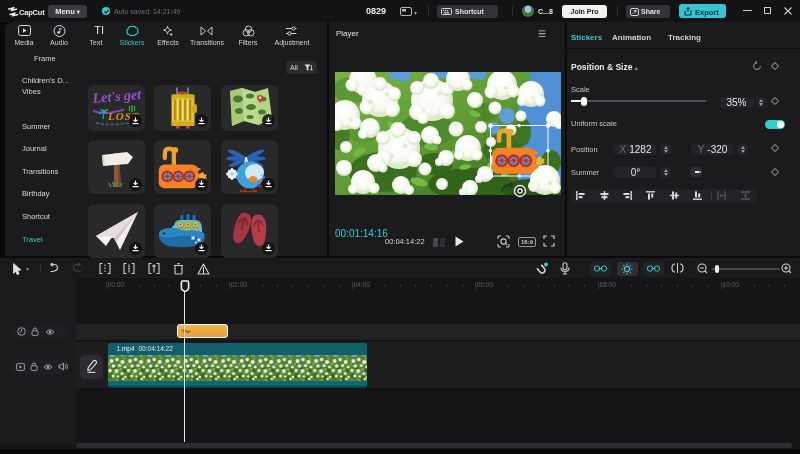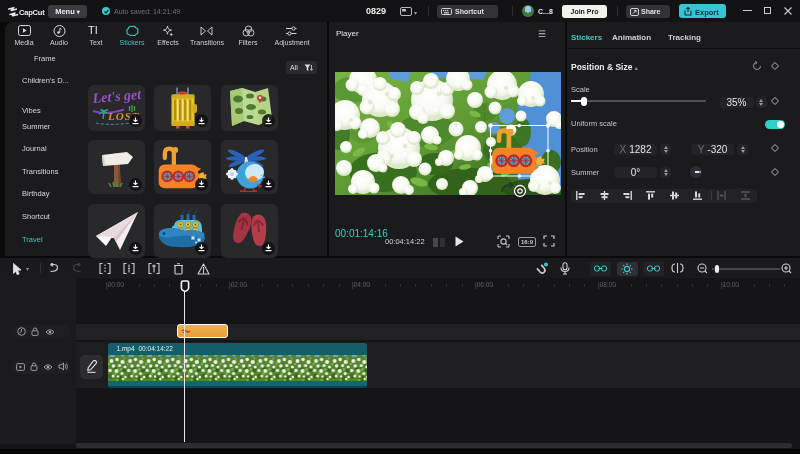--- a/index.html
+++ b/index.html
@@ -76,21 +76,21 @@
       <rect x="0.5" y="0.5" width="12" height="10" rx="2" stroke="#d9d9db" fill="none"></rect>
       <path d="M5 3.2 L8.6 5.5 L5 7.8 Z" fill="#d9d9db"></path>
     </svg>
 <div class="abs" style="left:9px;top:39px;width:30px;text-align:center;color:#d2d2d4;font-size:7px;">Media</div>
 <svg class="ic" style="left:53px;top:25px;" width="13" height="12" viewBox="0 0 13 12">
       <circle cx="6.5" cy="6" r="5.5" stroke="#d9d9db" fill="none"></circle>
       <circle cx="5.5" cy="7.5" r="1.3" fill="#d9d9db"></circle>
       <path d="M6.8 7.5 L6.8 3.4 L8.6 4.2" stroke="#d9d9db" fill="none" stroke-width="0.9"></path>
     </svg>
 <div class="abs" style="left:44px;top:39px;width:30px;text-align:center;color:#d2d2d4;font-size:7px;">Audio</div>
-<div class="abs" style="left:88px;top:24px;width:16px;color:#e4e4e6;font-size:11px;font-family:Liberation Sans, sans-serif;">TI</div>
+<div class="abs" style="left:88px;top:24px;width:16px;color:#e4e4e6;font-size:11px;font-family:Liberation Sans, sans-serif;text-align:right;">TI</div>
 <div class="abs" style="left:81px;top:39px;width:30px;text-align:center;color:#d2d2d4;font-size:7px;">Text</div>
 <svg class="ic" style="left:126px;top:25px;" width="13" height="12" viewBox="0 0 13 12">
       <path d="M3.2 9.5 C1.4 9.5 0.8 8 1.2 6.8 C0.4 5.6 1 4.2 2.2 3.9 C2.4 1.9 4.5 0.8 6.3 1.6 C7.4 0.9 9.2 1.3 9.8 2.7 C11.4 2.9 12.3 4.5 11.7 6 C12.4 7.4 11.6 9 10 9.3 C9.3 10.6 7.6 10.9 6.5 10.1 C5.4 10.8 3.9 10.5 3.2 9.5 Z" fill="none" stroke="#3ec9c9" stroke-width="1.1"></path>
     </svg>
 <div class="abs" style="left:117px;top:39px;width:30px;text-align:center;color:#3ec9c9;font-size:7px;">Stickers</div>
 <svg class="ic" style="left:161px;top:25px;" width="13" height="12" viewBox="0 0 13 12">
       <path d="M6.5 1 C6.9 3.8 7.8 4.7 10.5 5.1 C7.8 5.5 6.9 6.4 6.5 9.2 C6.1 6.4 5.2 5.5 2.5 5.1 C5.2 4.7 6.1 3.8 6.5 1 Z" fill="none" stroke="#d9d9db" stroke-width="0.9"></path>
       <path d="M10.2 7.5 C10.4 8.8 10.9 9.3 12.2 9.5 C10.9 9.7 10.4 10.2 10.2 11.5 C10 10.2 9.5 9.7 8.2 9.5 C9.5 9.3 10 8.8 10.2 7.5 Z" fill="#d9d9db"></path>
     </svg>
 <div class="abs" style="left:152px;top:39px;width:32px;text-align:center;color:#d2d2d4;font-size:7px;">Effects</div>
@@ -106,21 +106,21 @@
 <div class="abs" style="left:233px;top:39px;width:30px;text-align:center;color:#d2d2d4;font-size:7px;">Filters</div>
 <svg class="ic" style="left:285px;top:25px;" width="13" height="12" viewBox="0 0 13 12">
       <path d="M1 3.5 L11.5 3.5 M1 8.5 L11.5 8.5" stroke="#d9d9db" stroke-width="1"></path>
       <circle cx="8.5" cy="3.5" r="1.6" fill="#141416" stroke="#d9d9db" stroke-width="1"></circle>
       <circle cx="4.5" cy="8.5" r="1.6" fill="#141416" stroke="#d9d9db" stroke-width="1"></circle>
     </svg>
 <div class="abs" style="left:268px;top:39px;width:48px;text-align:center;color:#d2d2d4;font-size:7px;">Adjustment</div>
 
 <div class="abs" style="left:34px;top:54px;color:#d8d8da;font-size:7.5px;">Frame</div>
 <div class="abs" style="left:22px;top:76px;color:#d8d8da;font-size:7.5px;">Children's D...</div>
-<div class="abs" style="left:22px;top:106px;color:#d8d8da;font-size:7.5px;">Vibes</div>
+<div class="abs" style="left:22px;top:87px;color:#d8d8da;font-size:7.5px;">Vibes</div>
 <div class="abs" style="left:22px;top:122px;color:#d8d8da;font-size:7.5px;">Summer</div>
 <div class="abs" style="left:22px;top:144px;color:#d8d8da;font-size:7.5px;">Journal</div>
 <div class="abs" style="left:22px;top:167px;color:#d8d8da;font-size:7.5px;">Transitions</div>
 <div class="abs" style="left:22px;top:189px;color:#d8d8da;font-size:7.5px;">Birthday</div>
 <div class="abs" style="left:22px;top:212px;color:#d8d8da;font-size:7.5px;">Shortcut</div>
 <div class="abs" style="left:22px;top:235px;color:#3ec9c9;font-size:7.5px;">Travel</div>
 
 <div class="abs" style="left:286px;top:61px;width:31px;height:13px;background:#2b2b2e;border-radius:3px;color:#dedee0;font-size:7px;line-height:13px;text-align:left;padding-left:4px;">All</div>
 <svg class="abs" style="left:304px;top:63.5px;" width="9" height="8" viewBox="0 0 9 8">
       <path d="M0.5 0.5 L6.5 0.5 L4.3 3.2 L4.3 7 L2.7 6 L2.7 3.2 Z" fill="#dedee0"></path>

